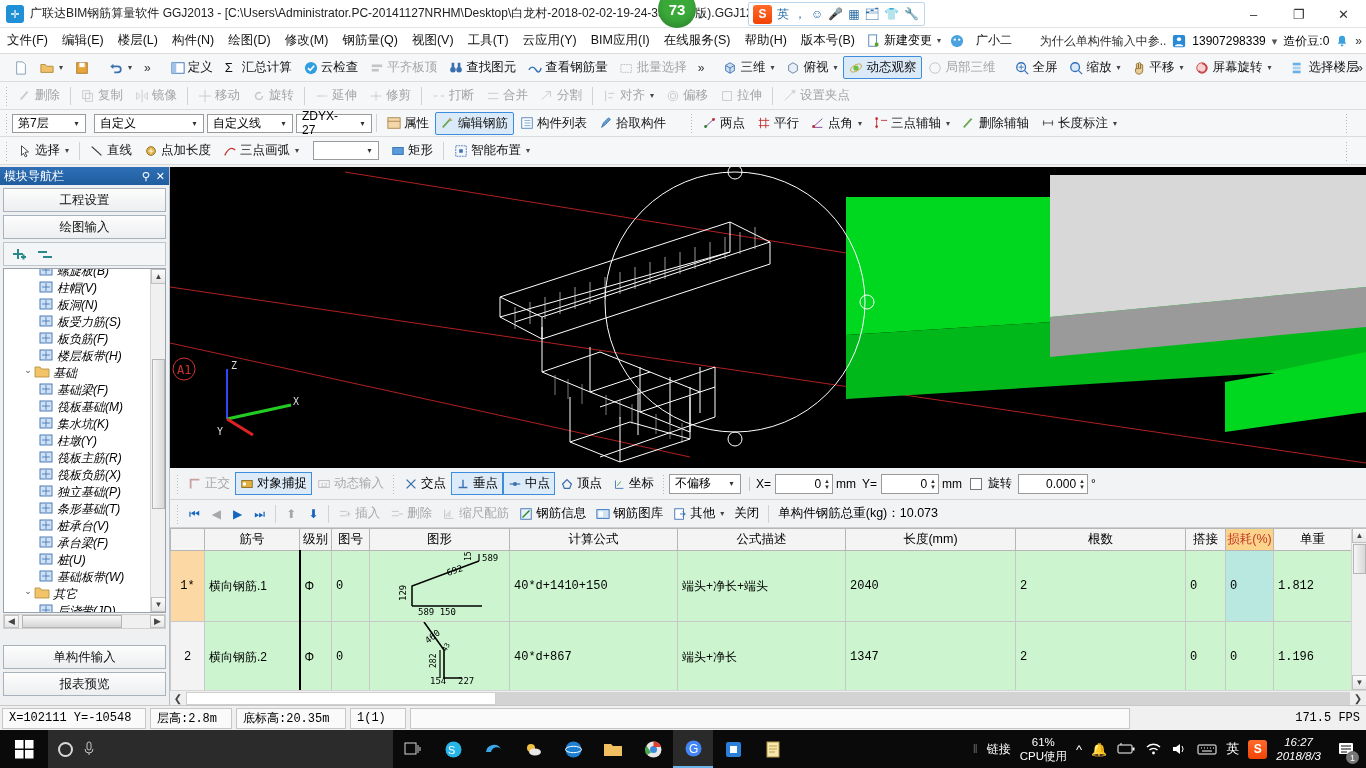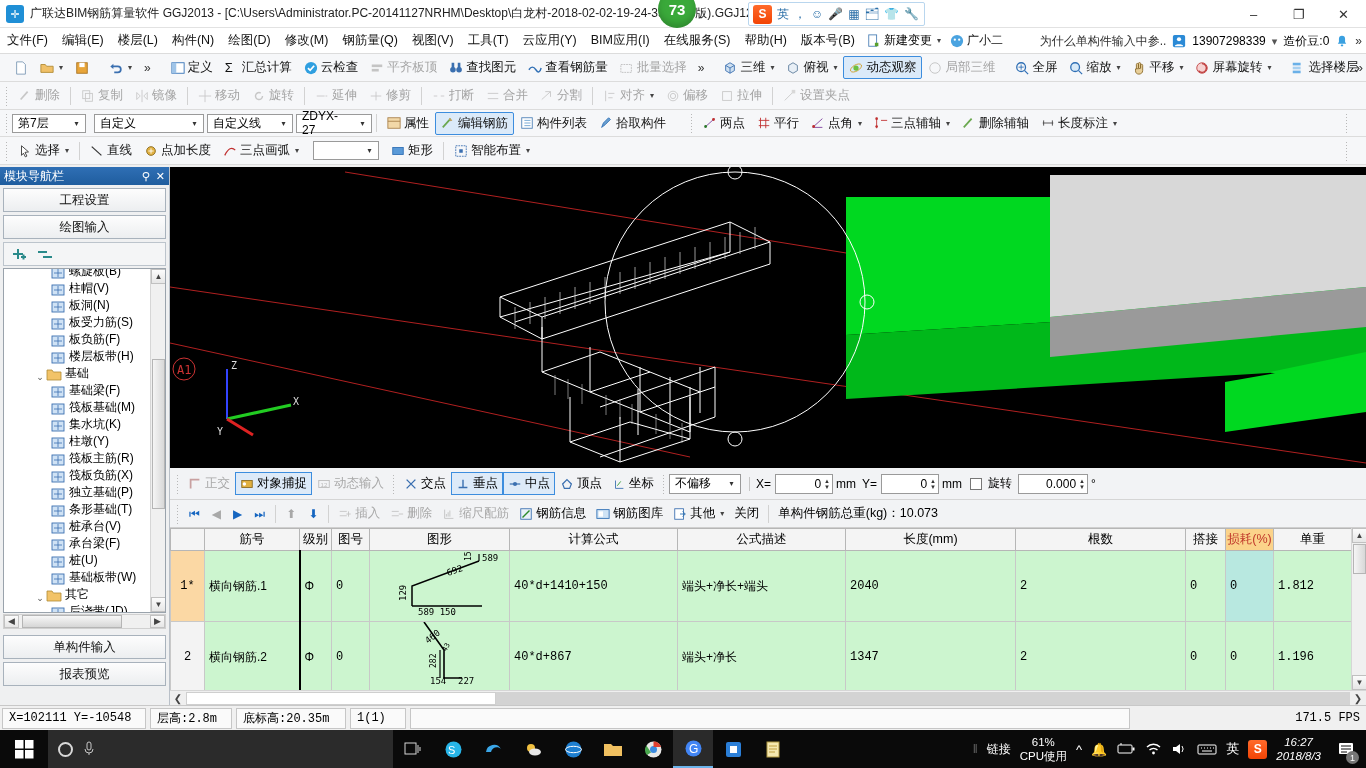--- a/index.html
+++ b/index.html
@@ -31,21 +31,21 @@
              padding:0 4px; gap:5px; border-radius:2px;}
   .ime-logo { width:19px;height:19px;background:linear-gradient(#ff6a2b,#f24405);
               color:#fff;font-size:12px;font-weight:bold;text-align:center;line-height:19px;border-radius:3px;}
   .ime-item { font-size:12px; color:#2b6fa8; }
 
   
   .menubar { height:26px; background:#ffffff; display:flex; align-items:center;
              border-bottom:1px solid #dcdcdc; position:relative; }
   .menu-item { padding:3px 7px; font-size:12.5px; color:#111; white-space:nowrap; }
   .mb-new { display:flex;align-items:center;gap:3px;padding:2px 5px; }
-  .mb-chip { display:flex;align-items:center;gap:3px;padding:2px 4px;font-size:12px;color:#111; }
+  .mb-chip { display:flex;align-items:center;gap:12px;padding:2px 4px;font-size:12px;color:#111; }
   .mini-ico { width:14px;height:14px;display:inline-block;flex:none; }
   .mb-right { position:absolute;right:4px;top:0;height:26px;display:flex;align-items:center;gap:6px; }
   .qmark { font-size:12px;color:#333; }
   .chev { color:#555;font-size:11px; }
 
   
   .toolbar { background:#f6f7f9; border-bottom:1px solid #dcdcdc; display:flex;
              align-items:center; height:28px; padding:0 2px; position:relative; }
   .tb-item { display:flex; align-items:center; gap:3px; padding:2px 5px; font-size:12.5px;
              color:#111; white-space:nowrap; border:1px solid transparent; border-radius:2px;}
@@ -76,22 +76,22 @@
   .lp-toolrow { height:24px; margin:3px 3px 0 3px; background:#f4f5f6; border:1px solid #bcc4cc;
                 display:flex; align-items:center; gap:8px; padding-left:6px; }
   .tree { margin:2px 3px 0 3px; height:345px; background:#fff; border:1px solid #9aa3ac;
           overflow:hidden; position:relative; }
   .tree-scroll { position:absolute; right:0; top:0; width:15px; height:100%;
                  background:#f0f0f0; border-left:1px solid #d6d6d6;}
   .ts-btn { height:15px; width:15px; background:linear-gradient(#fbfbfb,#e6e6e6);
             border:1px solid #c0c0c0; font-size:8px; text-align:center; line-height:13px; color:#444;}
   .ts-thumb { position:absolute; top:90px; left:1px; width:13px; height:150px;
               background:linear-gradient(90deg,#f5f5f5,#d8d8d8); border:1px solid #b5b5b5;}
-  .tnode { height:17px; display:flex; align-items:flex-end; font-size:12px; padding-left:16px;
-           white-space:nowrap; color:#000; }
+  .tnode { height:17px; display:flex; align-items:flex-start; font-size:12px; padding-left:4px;
+           white-space:nowrap; color:#000;font-style:italic; }
   .tnode .ind { display:inline-block; }
   .tnode .exp { width:12px; font-size:9px; color:#555; text-align:center; }
   .tnode .ic { width:16px; height:14px; margin-right:3px; flex:none; }
   .hsb { height:15px; margin:1px 3px 0 3px; background:#f0f0f0; border:1px solid #d0d0d0;
          display:flex; align-items:center; position:relative;}
   .hsb .ar { width:15px; text-align:center; font-size:9px; color:#444;
              background:linear-gradient(#fbfbfb,#e6e6e6); border:1px solid #c2c2c2; height:13px; line-height:11px;}
   .hsb .thumb { position:absolute; left:18px; width:100px; height:13px;
                 background:linear-gradient(#f7f7f7,#d6d6d6); border:1px solid #b5b5b5;}
 
@@ -847,21 +847,21 @@
         <div class="ts-btn">▲</div>
         <div class="ts-thumb"></div>
         <div class="ts-btn" style="position:absolute;bottom:0;">▼</div>
       </div>
     </div>
     <div class="hsb">
       <div class="ar">◀</div>
       <div class="thumb"></div>
       <div class="ar" style="position:absolute;right:0;">▶</div>
     </div>
-    <div class="lp-btn" style="margin-top:6px;text-align:center;">单构件输入</div>
+    <div class="lp-btn" style="margin-top:16px;text-align:center;">单构件输入</div>
     <div class="lp-btn">报表预览</div>
   </div>
 
   <div class="canvas">
     <svg width="1196" height="301" style="position:absolute;left:0;top:0;">
 
       <path d="M175 5 L1196 170" stroke="#b02020" stroke-width="1"></path>
       <path d="M0 120 L1196 296" stroke="#b02020" stroke-width="1"></path>
       <path d="M0 176 L520 290" stroke="#b02020" stroke-width="1"></path>
 

